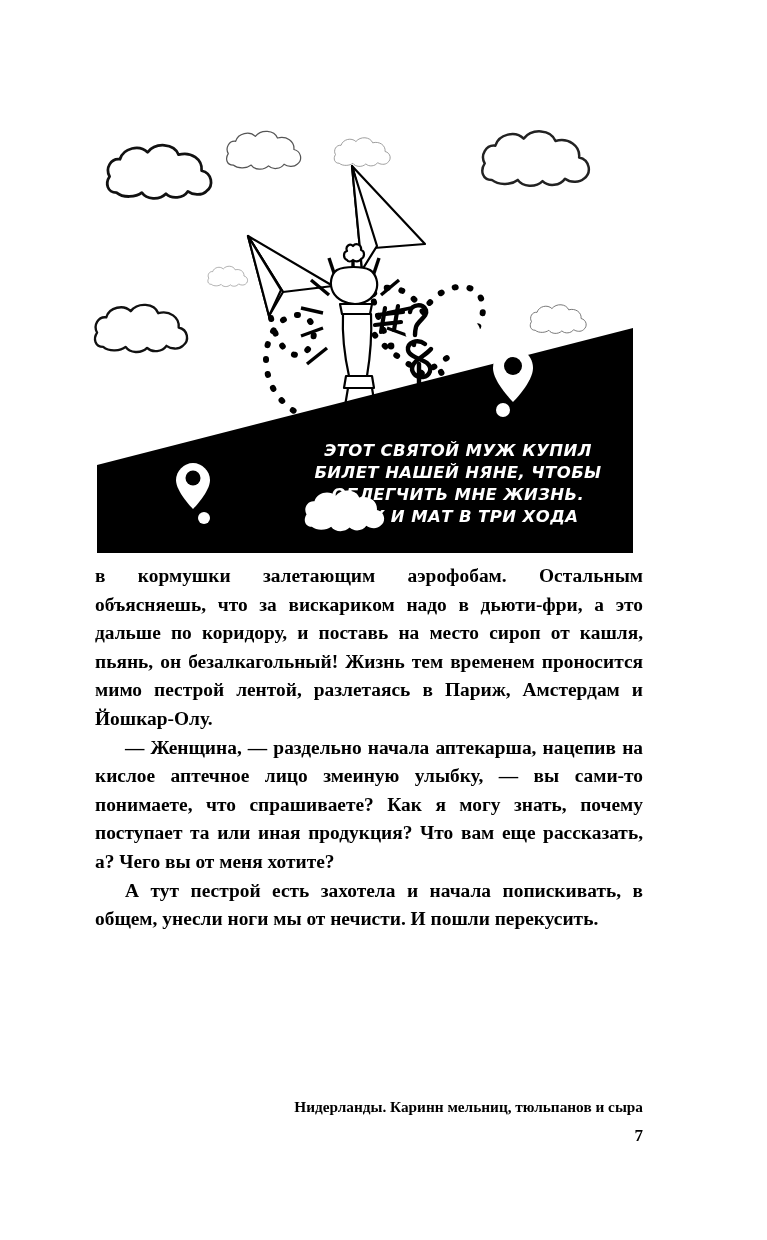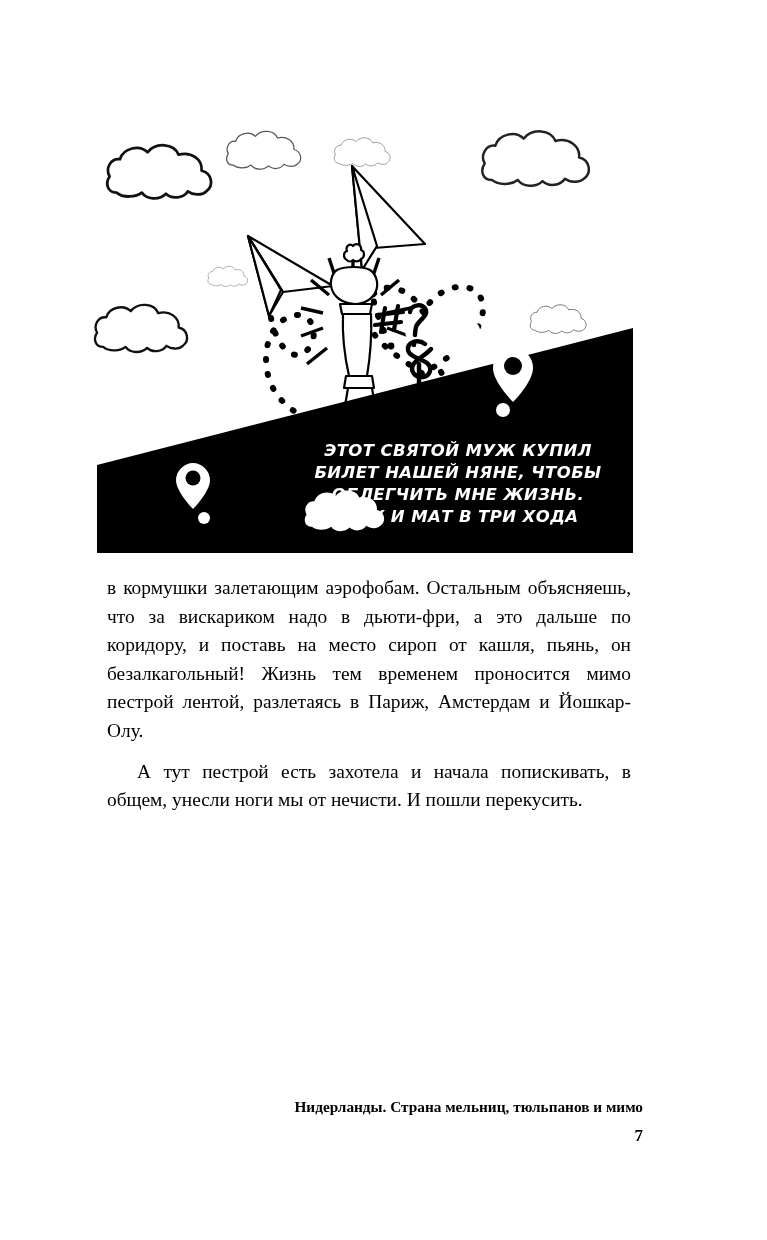--- a/index.html
+++ b/index.html
@@ -64,23 +64,24 @@
     top: 562px;
     width: 548px;
     font-family: "Liberation Serif", serif;
     font-size: 19.4px;
     line-height: 28.6px;
     text-align: justify;
     text-justify: inter-word;
     color: #000000;
   }
   .body-text p {
-    margin: 12px;
+    margin: 0;
     text-indent: 30px;
     hyphens: manual;
+    font-weight: bold;
   }
   .body-text p.no-indent {
     text-indent: 0;
   }
 
   
   .footer {
     position: absolute;
     left: 95px;
     top: 1098px;
@@ -310,21 +311,22 @@
     </svg>
   </div>
 
   <div class="banner-caption">ЭТОТ СВЯТОЙ МУЖ КУПИЛ
 БИЛЕТ НАШЕЙ НЯНЕ, ЧТОБЫ
 ОБЛЕГЧИТЬ МНЕ ЖИЗНЬ.
 ШАХ И МАТ В ТРИ ХОДА</div>
 
   <div class="body-text">
     <p class="no-indent">в кормушки залетающим аэрофобам. Остальным объясняешь, что за вискариком надо в дьюти-фри, а это дальше по коридору, и поставь на место сироп от кашля, пьянь, он безалкагольный! Жизнь тем временем проносится мимо пестрой лентой, разлетаясь в Париж, Амстердам и Йошкар-Олу.</p>
+    <p>— Женщина, — раздельно начала аптекарша, нацепив на кислое аптечное лицо змеиную улыбку, — вы сами-то понимаете, что спрашиваете? Как я могу знать, почему поступает та или иная продукция? Что вам еще рассказать, а? Чего вы от меня хотите?</p>
     <p>А тут пестрой есть захотела и начала попискивать, в общем, унесли ноги мы от нечисти. И пошли перекусить.</p>
   </div>
 
   <div class="footer">
-    <div class="footer-title">Нидерланды. Страна мельниц, тюльпанов и мимо</div>
+    <div class="footer-title">Нидерланды. Каринн мельниц, тюльпанов и сыра</div>
     <div class="footer-pagenum">7</div>
   </div>
 
 </div>
 
 </body></html>

